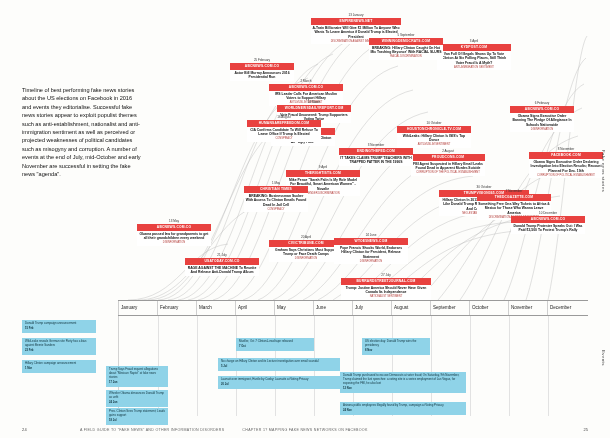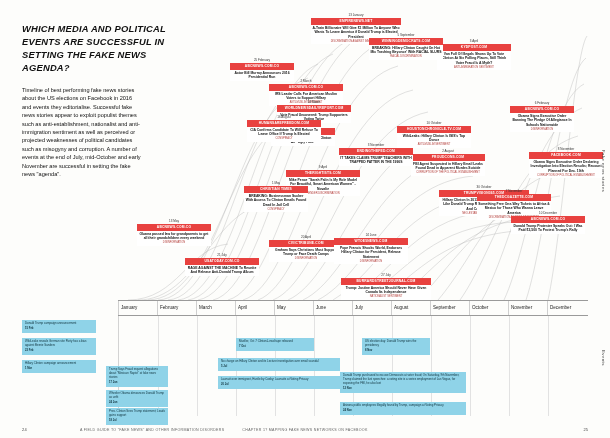--- a/index.html
+++ b/index.html
@@ -86,21 +86,20 @@
   .footer{position:absolute;left:0;right:0;bottom:6px;height:10px;}
   .fl{position:absolute;left:22px;bottom:0;font-size:4px;color:#444;letter-spacing:.3px;}
   .fc{position:absolute;left:50%;transform:translateX(-50%);bottom:0;font-size:3.6px;color:#666;letter-spacing:.3px;text-transform:uppercase;}
   .fr{position:absolute;right:22px;bottom:0;font-size:4px;color:#444;}
 </style>
 </head>
 <body>
 
 <div class="page">
 
-  <div class="headline">Which media and political events are successful in setting the fake news agenda?</div>
   <div class="intro">Timeline of best performing fake news stories about the US elections on Facebook in 2016 and events they editorialise. Successful fake news stories appear to exploit populist themes such as anti-establishment, nationalist and anti-immigration sentiment as well as perceived or projected weaknesses of political candidates such as misogyny and corruption. A number of events at the end of July, mid-October and early November are successful in setting the fake news "agenda".</div>
 
   <div class="diagram">
     <svg class="curves" viewBox="0 0 470 300" preserveAspectRatio="none">
       <g fill="none" stroke="#bdbdbd" stroke-width="0.45">
         <path d="M10,292 C60,292 70,240 110,236"></path>
         <path d="M20,292 C80,292 95,200 150,196"></path>
         <path d="M30,292 C95,290 110,150 160,120"></path>
         <path d="M40,292 C100,290 120,110 175,88"></path>
         <path d="M50,292 C110,288 125,90 190,70"></path>

